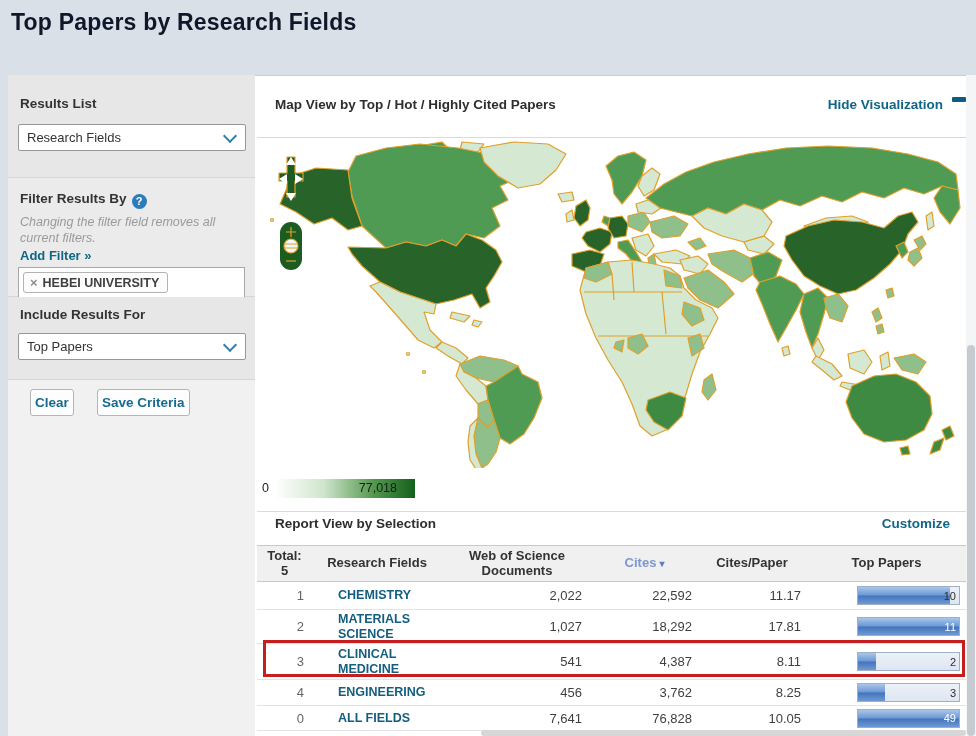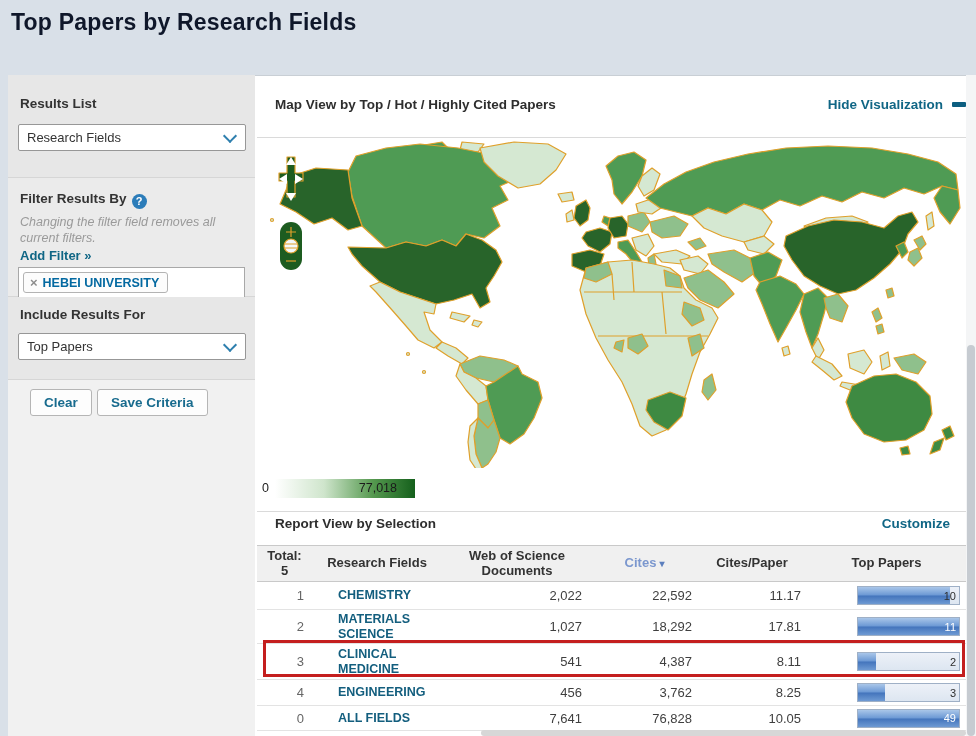--- a/index.html
+++ b/index.html
@@ -21,25 +21,25 @@
   .dropdown{position:absolute;left:10px;width:228px;height:27px;background:#fff;border:1px solid #979797;box-sizing:border-box;display:flex;align-items:center;border-radius:2px;}
   .dropdown .dd-text{flex:1;padding-left:8px;font-size:13px;color:#333;}
   .chev{width:8px;height:8px;border-right:2px solid #2e7fae;border-bottom:2px solid #2e7fae;transform:rotate(45deg);margin-right:10px;margin-top:-4px;}
   .note{position:absolute;left:12px;width:220px;font-size:12.5px;font-style:italic;color:#9a9a9a;line-height:1.25;}
   .teal-link{color:#106685;font-weight:bold;text-decoration:none;cursor:pointer;}
   .addfilter{position:absolute;left:12px;font-size:13px;}
   .q-icon{display:inline-block;width:15px;height:15px;border-radius:50%;background:#2b7cb9;color:#fff;font-size:11px;font-weight:bold;text-align:center;line-height:15px;margin-left:5px;vertical-align:-2px;}
   .tagbox{position:absolute;left:10px;width:227px;height:31px;background:#fff;border:1px solid #a8a8a8;box-sizing:border-box;}
   .tag{position:absolute;left:4px;top:4px;height:21px;border:1px solid #b3b3b3;border-radius:3px;background:#fcfcfc;display:flex;align-items:center;padding:0 8px 0 6px;box-sizing:border-box;}
   .tag .x{color:#8d8d8d;font-weight:bold;font-size:13px;margin-right:5px;}
-  .tag .t{font-size:12.5px;font-weight:bold;color:#0369a1;white-space:nowrap;}
-  .btn{position:absolute;background:#fdfdfd;border:1px solid #b5b5b5;border-radius:3px;padding:5px 13px;font-size:13.5px;font-weight:bold;color:#186b8e;font-family:inherit;cursor:pointer;}
+  .tag .t{font-size:12.5px;font-weight:bold;color:#404040;white-space:nowrap;}
+  .btn{position:absolute;background:#fdfdfd;border:1px solid #b5b5b5;border-radius:3px;padding:5px 4px;font-size:13.5px;font-weight:bold;color:#186b8e;font-family:inherit;cursor:pointer;}
   
   .map-title{left:275px;top:97px;font-size:13.5px;font-weight:bold;color:#2e2e2e;}
-  .hide-link{left:780px;top:97px;width:186px;display:flex;justify-content:flex-end;align-items:center;font-size:13.5px;}
+  .hide-link{left:780px;top:97px;width:186px;display:flex;justify-content:flex-end;font-size:13.5px;}
   .minus-dash{display:inline-block;width:14px;height:5px;background:#0c5e80;border-radius:1px;margin-left:9px;}
   .hdr-border{left:257px;top:137px;width:709px;height:1px;background:#dadada;}
   .map-svg{left:258px;top:140px;}
   
   .cd{fill:#28642a;} .cm{fill:#4f9b54;} .cmd{fill:#3e8a42;} .cml{fill:#8fc08c;} .cp{fill:#d5e8d2;}
   .map-svg path,.map-svg circle{stroke:#dfa02b;stroke-width:1.2;stroke-linejoin:round;}
   .noborder{stroke:none;}
   .inner-borders{fill:none;stroke:#dfa02b;stroke-width:1;}
   
   .scale-zero{left:262px;top:481px;font-size:12.5px;color:#1b1b1b;}

